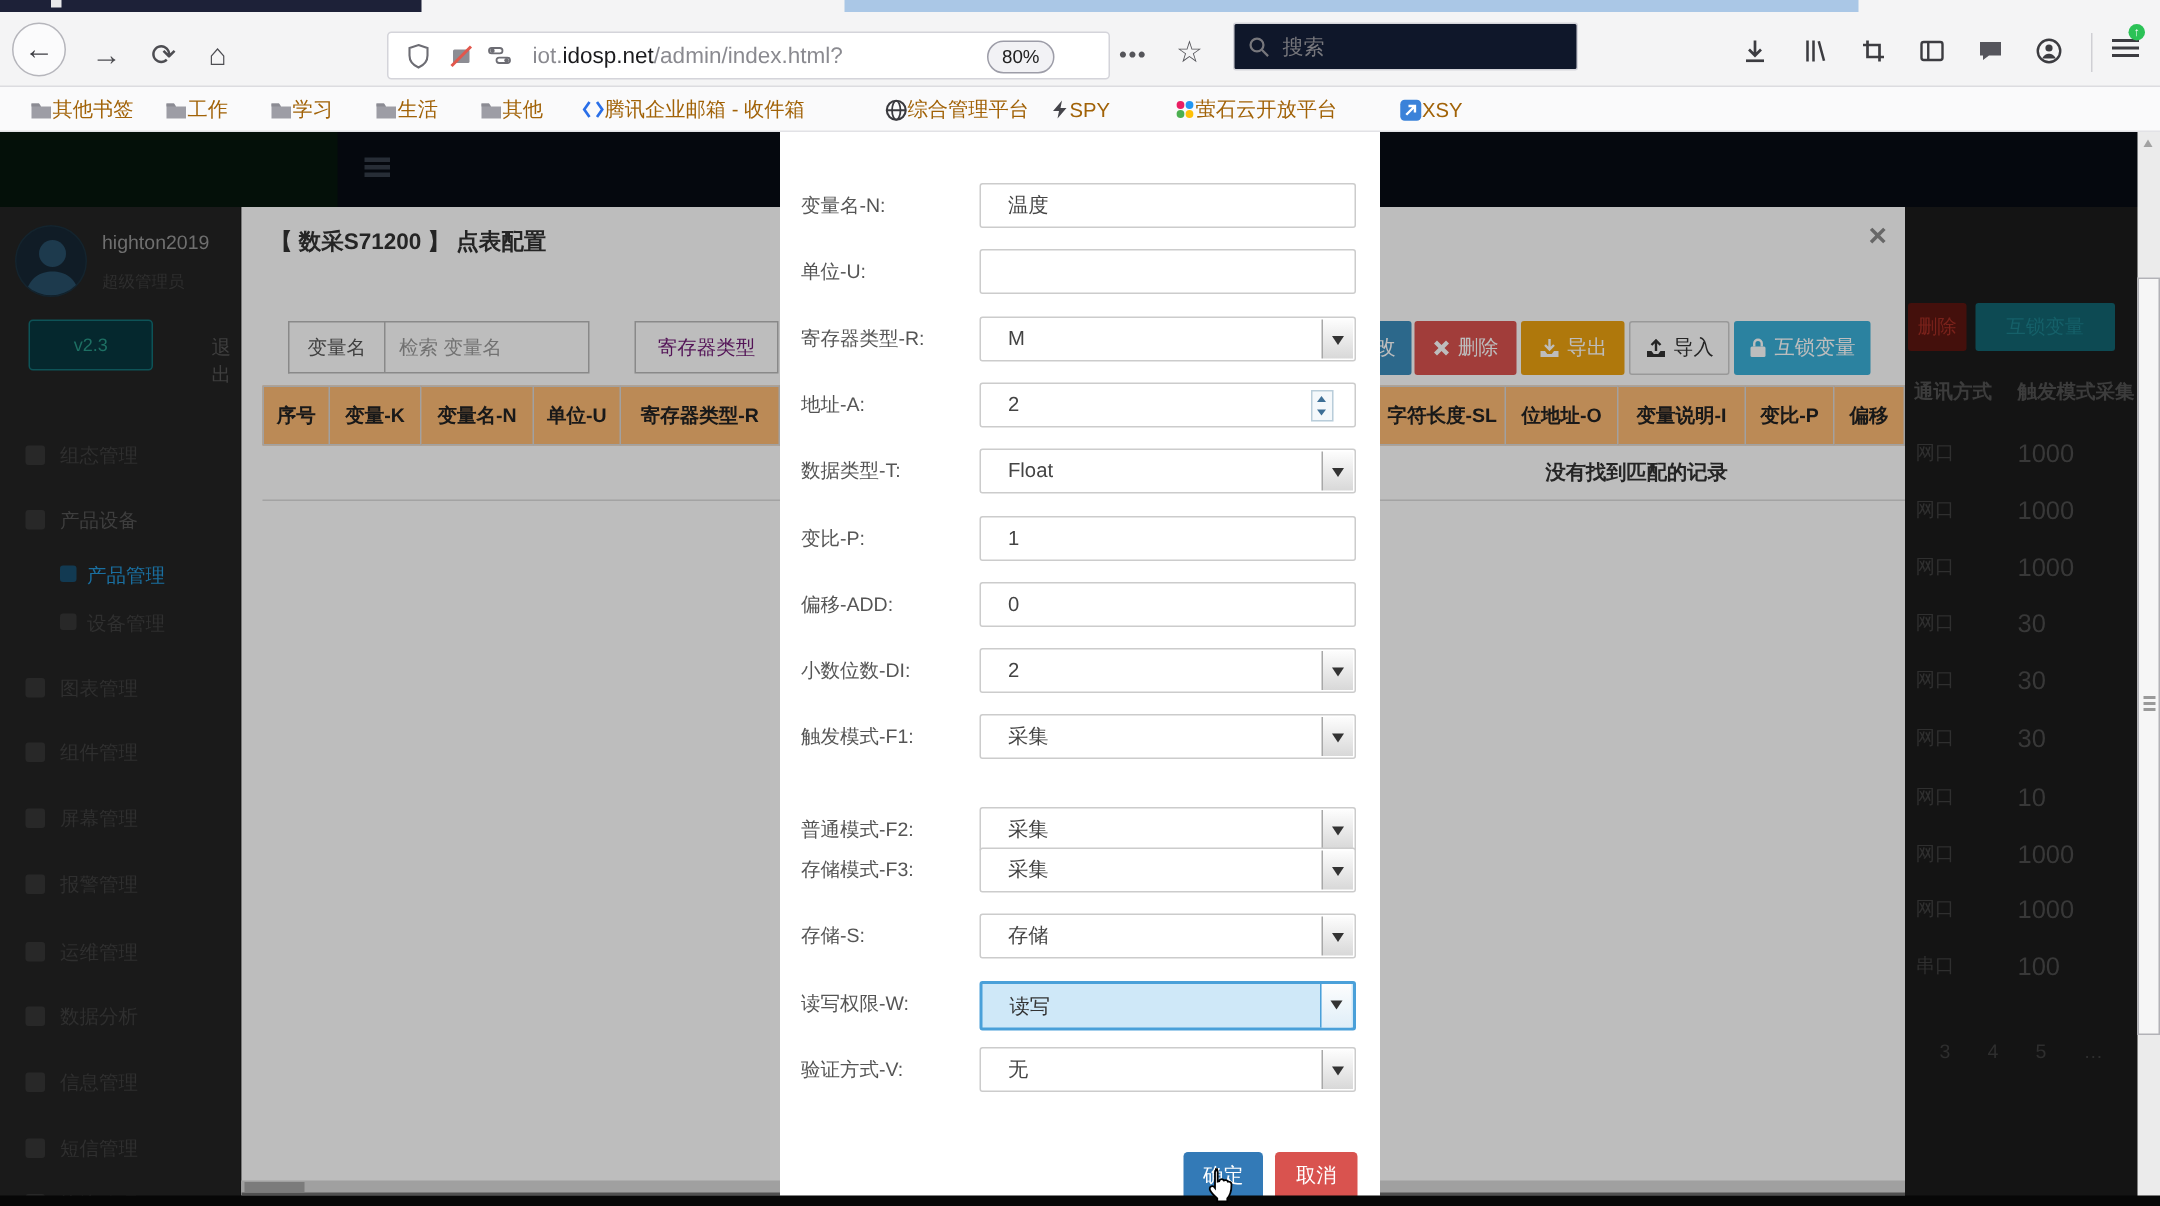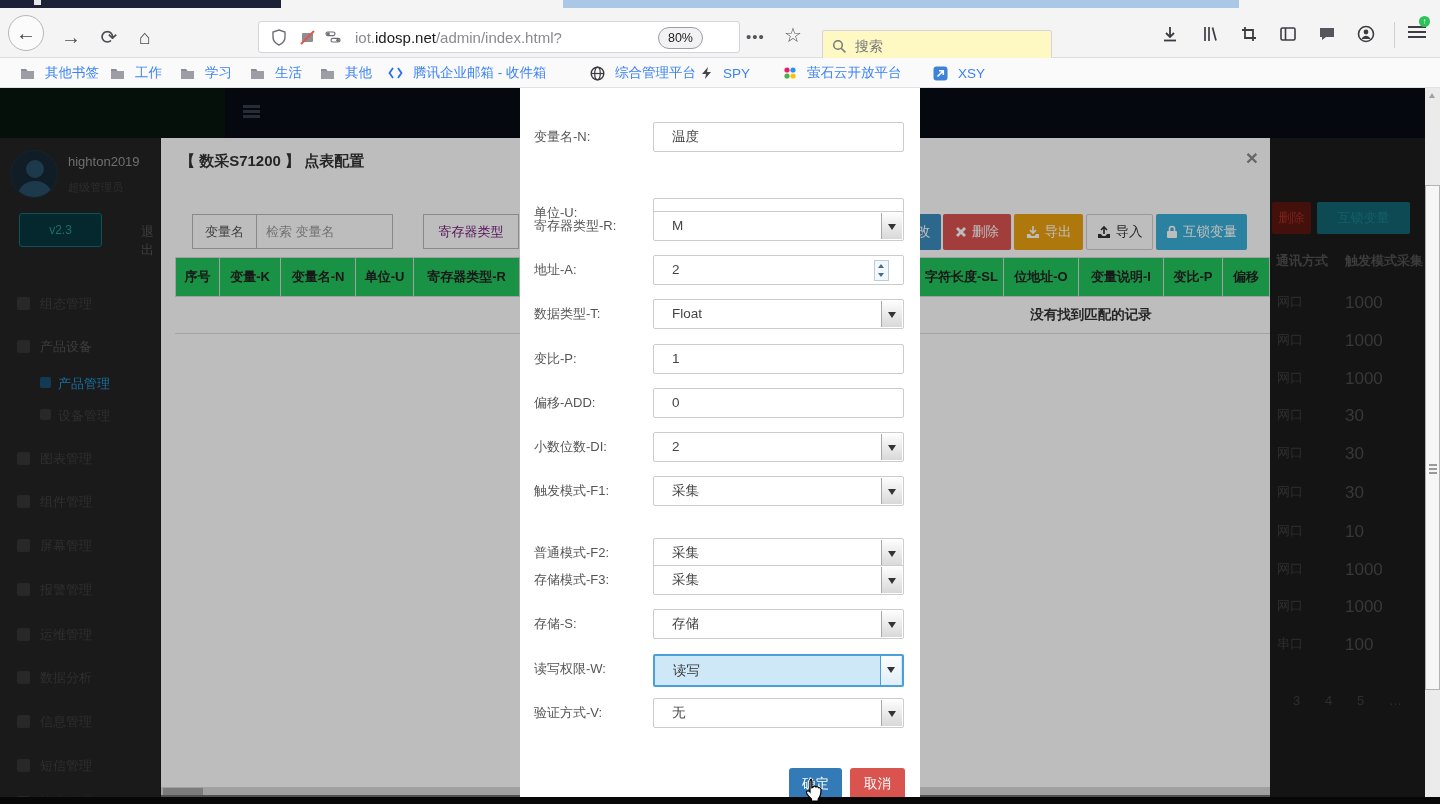--- a/index.html
+++ b/index.html
@@ -12,30 +12,30 @@
   #toolbar { position:absolute; left:0; top:8px; width:1440px; height:50px; background:#f4f4f5; border-bottom:1px solid #dcdce0; }
   .navbtn { position:absolute; top:14px; width:30px; height:30px; color:#4d4d52; font-size:20px; line-height:30px; text-align:center; }
   #back-circle { position:absolute; left:8px; top:7px; width:36px; height:36px; border:1px solid #b6b6bc; border-radius:50%; background:#fbfbfc; color:#3c3c41; font-size:20px; line-height:34px; text-align:center; }
   #urlbar { position:absolute; left:258px; top:13px; width:482px; height:32px; background:#ffffff; border:1px solid #d4d4da; border-radius:3px; }
   #urlbar .ico { position:absolute; top:7px; }
   #url-text { position:absolute; left:96px; top:7px; font-size:15px; color:#8a8a90; white-space:nowrap; }
   #url-text b { color:#1b1b1e; font-weight:normal; }
   #zoom-pill { position:absolute; right:36px; top:5px; height:22px; padding:0 9px; border:1px solid #9d9da8; border-radius:11px; background:#f2f2f5; font-size:12.5px; line-height:20px; color:#222; }
   #overflow-dots { position:absolute; left:746px; top:14px; font-size:15px; color:#55555a; letter-spacing:1px; line-height:30px;}
   #star-btn { position:absolute; left:784px; top:12px; font-size:20px; color:#55555a; line-height:30px;}
-  #searchbox { position:absolute; left:822px; top:22px; width:230px; height:32px; background:#fef9c3; border:1px solid #d4d4da; border-radius:2px;text-align:right; }
+  #searchbox { position:absolute; left:822px; top:7px; width:230px; height:32px; background:#0f172a; border:1px solid #d4d4da; border-radius:2px;text-align:right; }
   #searchbox .ph { position:absolute; left:32px; top:7px; font-size:14px; color:#77777c; }
   .ricon { position:absolute; top:16px; width:20px; height:20px; }
   #toolbar-divider { position:absolute; left:1394px; top:14px; width:1px; height:26px; background:#cfcfd4; }
   #hamburger { position:absolute; left:1408px; top:18px; width:18px; height:14px; }
   #hamburger i { display:block; height:2px; background:#3c3c41; margin-bottom:3px; }
   #hb-badge { position:absolute; left:1419px; top:8px; width:11px; height:11px; border-radius:50%; background:#2bc256; color:#fff; font-size:8px; line-height:11px; text-align:center; }
 
   #bookmarksbar { position:absolute; left:0; top:58px; width:1440px; height:30px; background:#fafafb; border-bottom:1px solid #e2e2e6; }
-  .bookmark { position:absolute; top:4px; height:22px; display:flex; align-items:center; gap:10px; font-size:13.5px; color:#3b82f6; white-space:nowrap; }
+  .bookmark { position:absolute; top:4px; height:22px; display:flex; align-items:center; gap:0; font-size:13.5px; color:#a16207; white-space:nowrap; }
 
   
   #page { position:absolute; left:0; top:88px; width:1440px; height:716px; background:#141414; overflow:hidden; }
 
   
   #base-header { position:absolute; left:0; top:0; width:1440px; height:50px; background:#05080e; }
   #base-logo { position:absolute; left:0; top:0; width:225px; height:50px; background:#041009; }
   #base-burger { position:absolute; left:243px; top:17px; width:17px; height:13px; }
   #base-burger i { display:block; height:2.5px; background:#272d36; margin-bottom:2.5px; }
   #sidebar { position:absolute; left:0; top:50px; width:160px; height:666px; background:#1a1a1a; }
@@ -69,21 +69,21 @@
   #flt-btn { left:31px; width:64px; font-size:13px; color:#555; line-height:33px; text-align:center; border-right:none;}
   #flt-input { left:95px; width:137px; }
   #flt-input span { position:absolute; left:9px; top:8px; font-size:13px; color:#9a9a9a; }
   #flt-select { left:262px; width:96px; font-size:13px; color:#701a75; line-height:33px; text-align:center; }
   .dbtn { position:absolute; top:76px; height:36px; color:#fff; font-size:13.5px; border-radius:2px; display:flex; align-items:center; justify-content:center; gap:5px; white-space:nowrap; }
   .dbtn.primary { background:#3c8dbc; }
   .dbtn.danger  { background:#d9534f; }
   .dbtn.warning { background:#eca211; }
   .dbtn.default { background:#ffffff; color:#333; border:1px solid #cfcfcf; }
   .dbtn.info    { background:#3bb0d8; }
-  .hcell { position:absolute; top:119px; height:40px; border:1px solid #d9d9d9; border-left:none; font-size:13px; font-weight:bold; color:#222; text-align:center; line-height:38px; background:#22c55e; white-space:nowrap; overflow:hidden;}
+  .hcell { position:absolute; top:119px; height:40px; border:1px solid #d9d9d9; border-left:none; font-size:13px; font-weight:bold; color:#222; text-align:center; line-height:38px; background:#fdba74; white-space:nowrap; overflow:hidden;}
   .hcell.first { border-left:1px solid #d9d9d9; }
   #empty-band { position:absolute; left:14px; top:159px; width:1095px; height:37px; border-bottom:1px solid #dcdcdc; }
   #empty-text { position:absolute; left:759px; top:168px; width:342px; text-align:center; font-size:13.5px; font-weight:bold; color:#333; }
   #dlg-hscroll { position:absolute; left:0px; top:649px; width:1109px; height:10px; background:#d8d8d8; border-bottom:2px solid #6d6d6d;}
   #dlg-hscroll .thumb { position:absolute; left:2px; top:1px; width:40px; height:7px; background:#a6a6a6; }
   #dlg-dim { position:absolute; left:0; top:0; width:100%; height:100%; background:rgba(0,0,0,0.26); }
 
   
   #modal { position:absolute; left:520px; top:0; width:400px; height:716px; background:#ffffff; }
   .frow { position:absolute; left:0; width:400px; }
@@ -495,21 +495,21 @@
     </div>
 
     <div id="modal">
       <div id="modal-rows">
           <div class="frow" style="top: 34px; height: 30px;">
             <div class="flabel">变量名-N:</div>
             <div class="fctl">
               <div class="val">温度</div>
             </div>
           </div>
-          <div class="frow" style="top: 78px; height: 30px; margin-top: 32px;">
+          <div class="frow" style="top: 78px; height: 30px;">
             <div class="flabel">单位-U:</div>
             <div class="fctl">
               <div class="val"></div>
             </div>
           </div>
           <div class="frow" style="top: 123px; height: 30px;">
             <div class="flabel">寄存器类型-R:</div>
             <div class="fctl select">
               <div class="val">M</div>
               <div class="arrowbtn">

